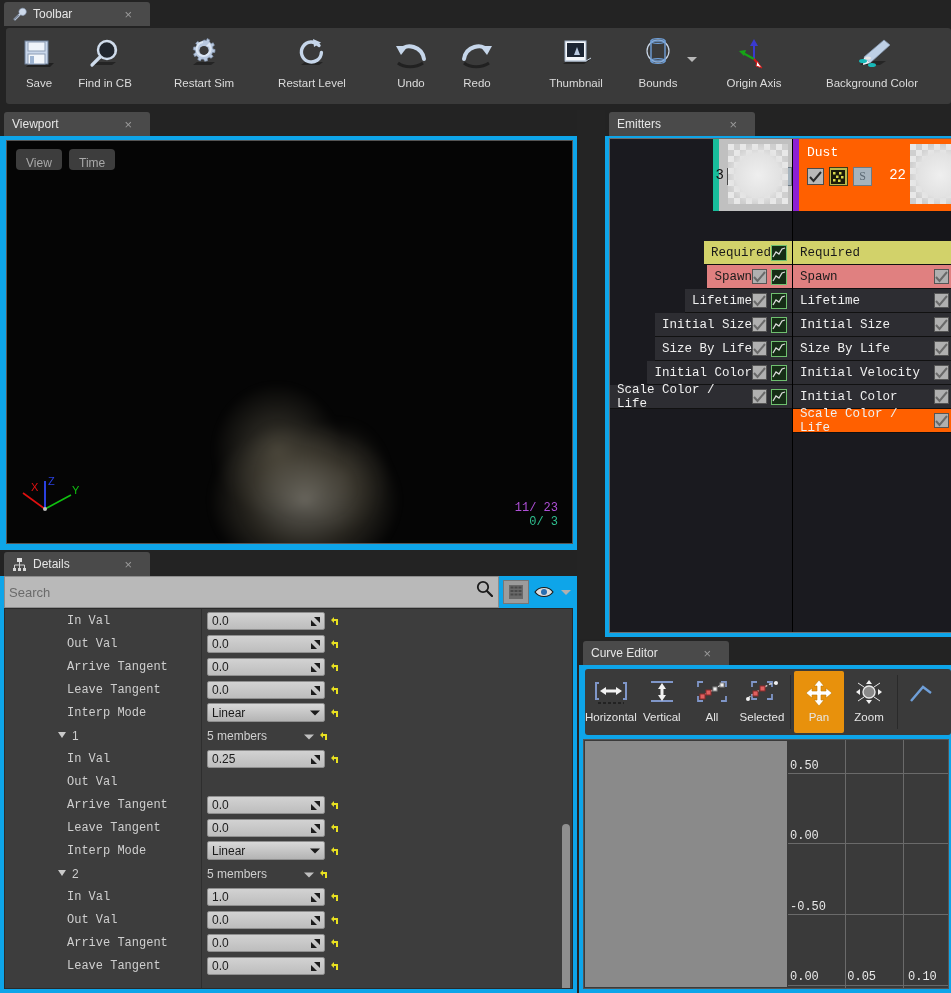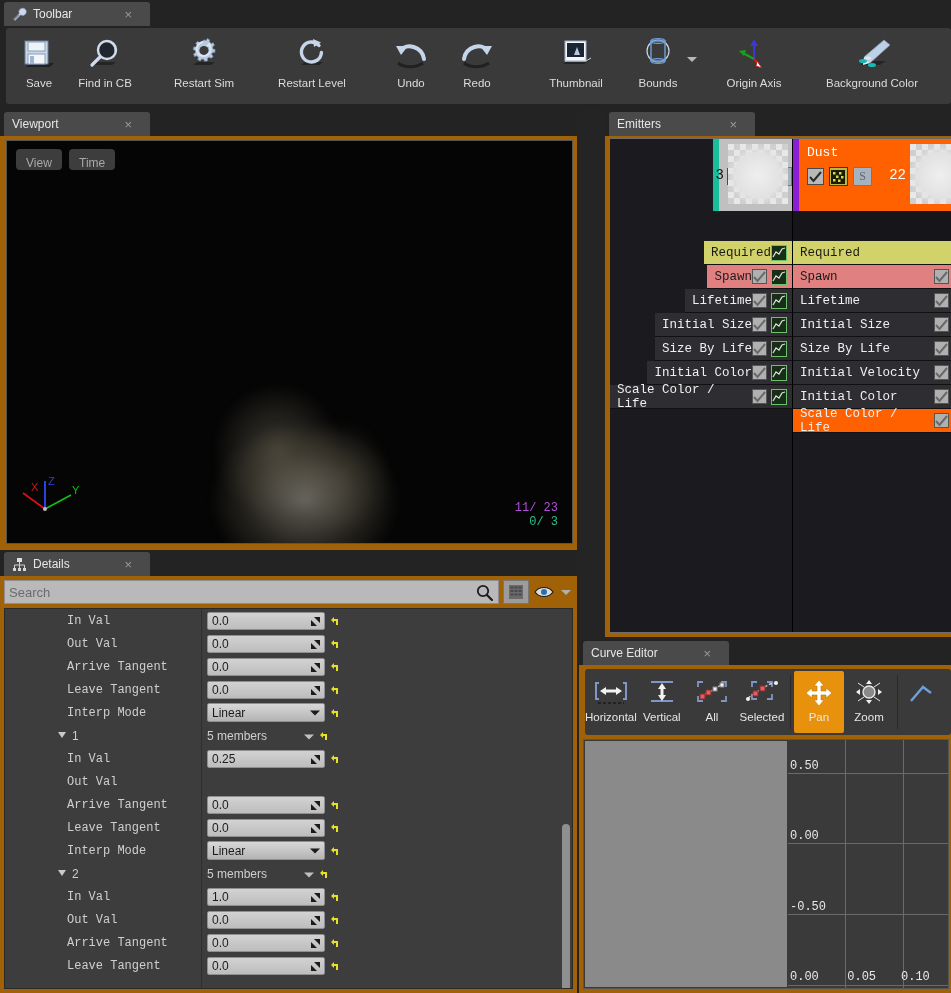--- a/index.html
+++ b/index.html
@@ -6,21 +6,21 @@
   html, body {
     width: 951px; height: 993px;
     background: #1e1e1e;
     font-family: "Liberation Sans", sans-serif;
     overflow: hidden;
     color: #dcdcdc;
   }
   .app { position: relative; width: 951px; height: 993px; background: #242424; }
 
   
-  .panel { position: absolute; background: #a16207; }
+  .panel { position: absolute; background: #0ea5e9; }
   .tabstrip { height: 26px; background: #232323; position: relative; }
   .tab {
     position: absolute; left: 4px; top: 2px; height: 24px;
     min-width: 146px; padding: 0 18px 0 8px;
     background: #4a4a4a; border-radius: 3px 3px 0 0;
     display: flex; align-items: center; gap: 6px;
     font-size: 12px; color: #e6e6e6;
   }
   .tab .tab-ico { width: 15px; height: 15px; display:inline-block; flex:0 0 15px; }
   .tab .tab-label { flex: 1 1 auto; white-space: nowrap; }
@@ -75,21 +75,21 @@
   .vp-stats .l2 { color:#2fbf8f; }
   .vp-axis { position:absolute; left:12px; bottom:22px; width:66px; height:52px; }
 
   
   #details-panel { left:0; top:550px; width:577px; height:443px; }
   .det-searchbar {
     position:absolute; left:4px; top:4px; right:4px; height:24px;
     display:flex; align-items:center; gap:4px;
   }
   .det-search {
-    flex:1 1 auto; height:24px; background:#b9b9b9; border:1px solid #8d8d8d;
+    flex:1 1 auto; height:32px; background:#b9b9b9; border:1px solid #8d8d8d;
     display:flex; align-items:center; padding:0 4px; position:relative;
   }
   .det-search .ph { color:#6b6b6b; font-size:13px; }
   .det-search .mag { position:absolute; right:5px; top:3px; }
   .det-iconbtn { width:26px; height:24px; background:#9c9c9c; border:1px solid #777;
                  display:flex; align-items:center; justify-content:center; cursor:pointer; }
   .det-eye { width:22px; height:24px; display:flex; align-items:center; justify-content:center; cursor:pointer;}
   .det-caret { width:14px; height:24px; display:flex; align-items:center; justify-content:center; cursor:pointer;}
 
   .det-list {
@@ -1090,19 +1090,19 @@
             <div class="ce-ylab" style="top: 18.64px;">0.50</div>
             <div class="gl-h" style="top: 103.36px;"></div>
             <div class="ce-ylab" style="top: 89.36px;">0.00</div>
             <div class="gl-h" style="top: 174.08px;"></div>
             <div class="ce-ylab" style="top: 160.08px;">-0.50</div>
             <div class="gl-h" style="top: 244.8px;"></div>
             <div class="ce-xlab" style="left: 2px;">0.00</div>
             <div class="gl-v" style="left: 57.27px;"></div>
             <div class="ce-xlab" style="left: 59.27px;">0.05</div>
             <div class="gl-v" style="left: 114.54px;"></div>
-            <div class="ce-xlab" style="left: 113px;">0.10</div>
+            <div class="ce-xlab" style="left: 120px;">0.10</div>
           </div>
       </div>
     </div>
   </div>
 
 </div>
 
 </body></html>

